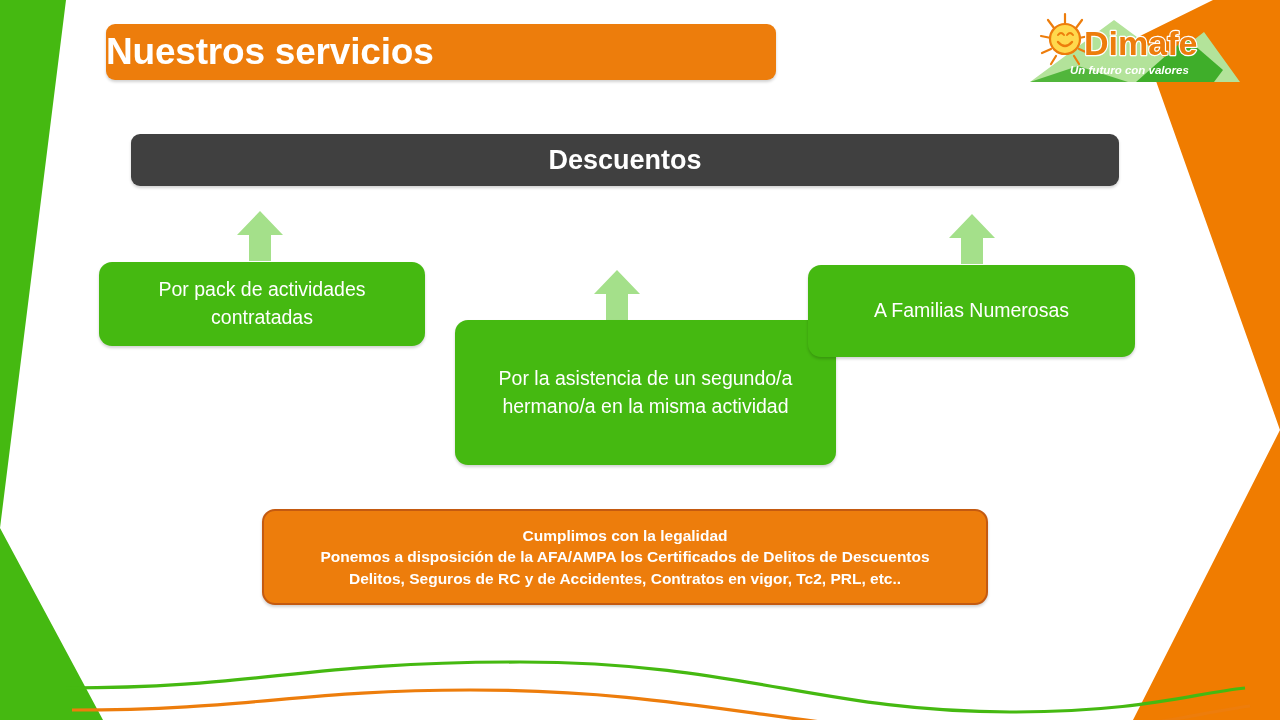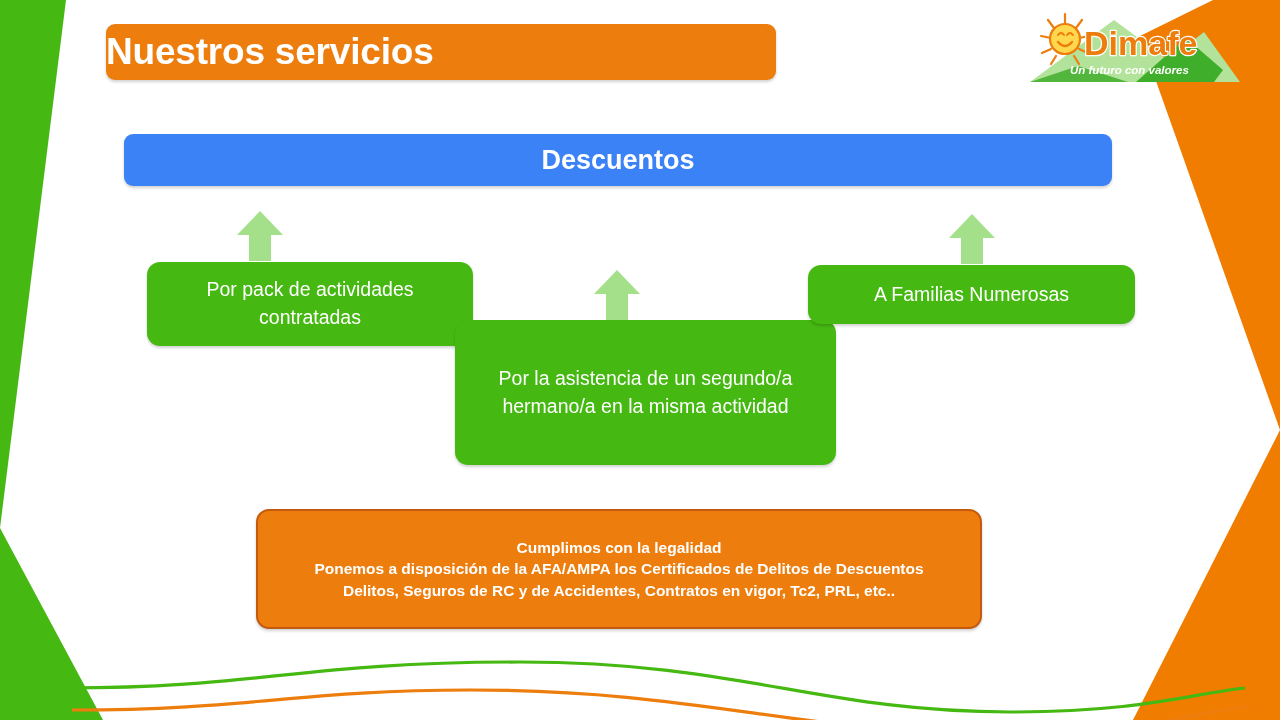--- a/index.html
+++ b/index.html
@@ -43,25 +43,25 @@
     color: #ffffff;
     font-size: 37px;
     font-weight: bold;
     letter-spacing: -0.2px;
     white-space: nowrap;
   }
 
   
   .banner {
     position: absolute;
-    left: 124px;
+    left: 131px;
     top: 134px;
     width: 988px;
     height: 52px;
-    background: #3b82f6;
+    background: #404040;
     border-radius: 9px;
     display: flex;
     align-items: center;
     justify-content: center;
     box-shadow: 0 2px 3px rgba(0,0,0,0.18);
   }
   .banner span {
     color: #ffffff;
     font-size: 27px;
     font-weight: bold;
@@ -80,36 +80,36 @@
     box-sizing: border-box;
     padding: 4px 14px;
   }
   .box span {
     color: #ffffff;
     font-size: 19.5px;
     line-height: 1.42;
     text-align: center;
     font-weight: normal;
   }
-  #box-pack   { left: 99px;  top: 262px; width: 326px; height: 84px; margin-left: 48px; }
+  #box-pack   { left: 99px;  top: 262px; width: 326px; height: 84px; }
   #box-hermano{ left: 455px; top: 320px; width: 381px; height: 145px; }
-  #box-familia{ left: 808px; top: 265px; width: 327px; height: 59px; }
+  #box-familia{ left: 808px; top: 265px; width: 327px; height: 92px; }
 
   
   .arrow {
     position: absolute;
   }
 
   
   .legal-box {
     position: absolute;
-    left: 256px;
+    left: 262px;
     top: 509px;
     width: 726px;
-    height: 120px;
+    height: 96px;
     background: #ED7D0C;
     border: 2px solid #C45A10;
     border-radius: 13px;
     display: flex;
     flex-direction: column;
     align-items: center;
     justify-content: center;
     box-sizing: border-box;
     box-shadow: 0 2px 3px rgba(0,0,0,0.18);
   }

